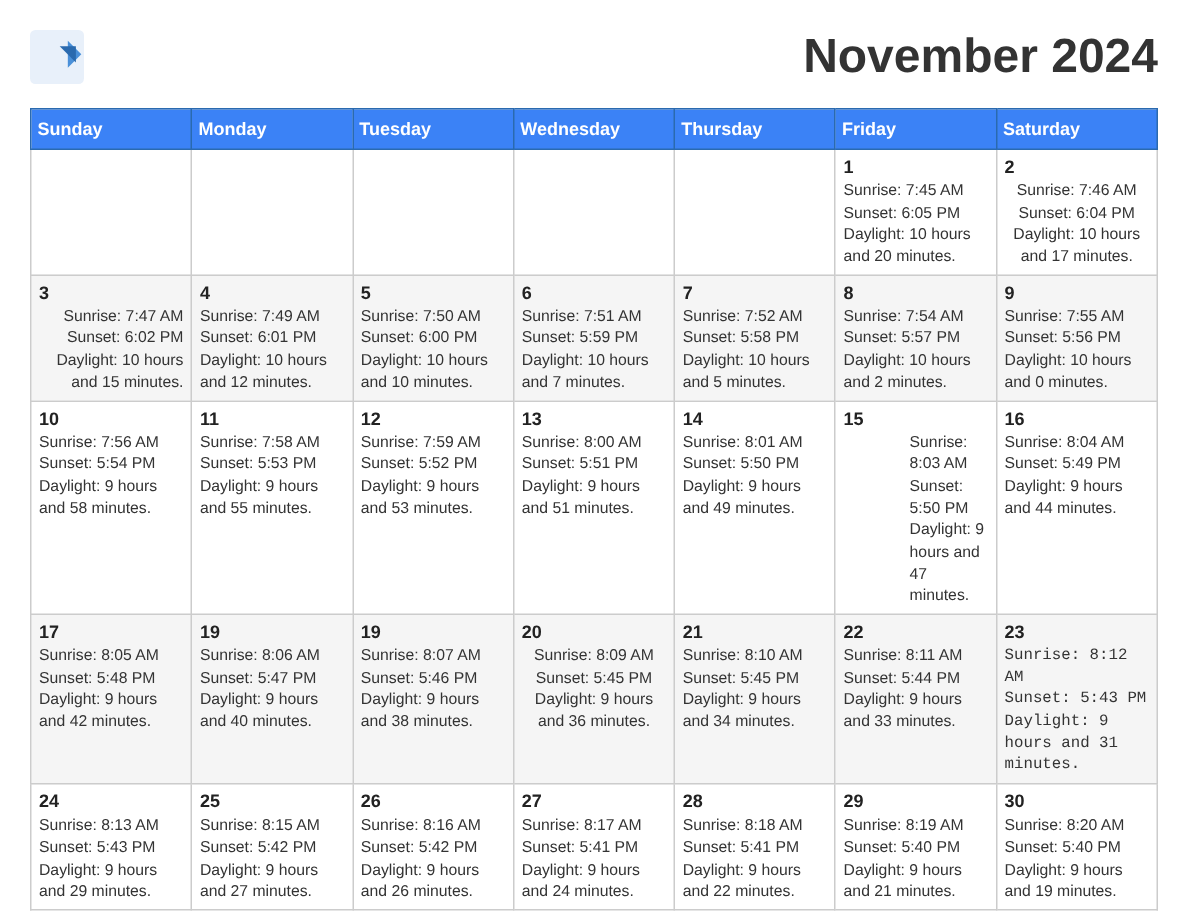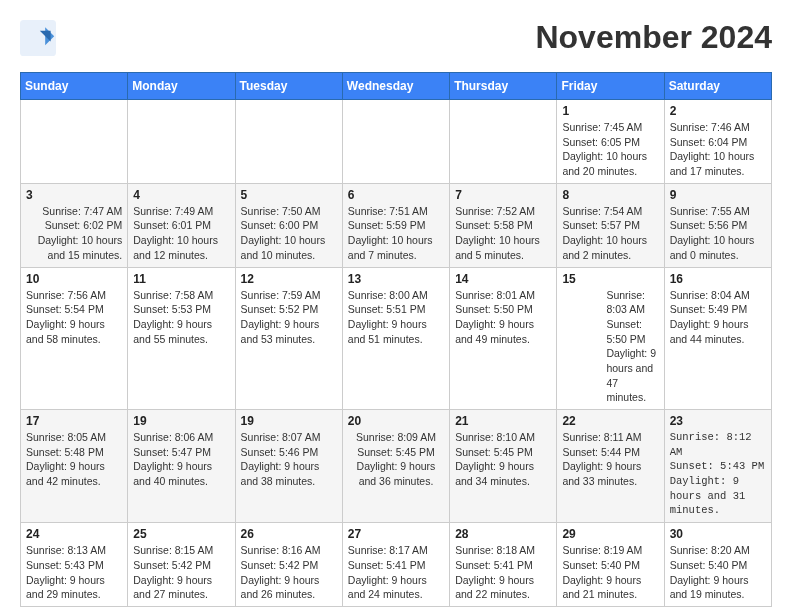--- a/index.html
+++ b/index.html
@@ -124,21 +124,21 @@
         <td class="empty-cell"></td>
         <td class="empty-cell"></td>
         <td>
           <span class="day-num">1</span>
           <div class="day-info" style="white-space: pre-line;">Sunrise: 7:45 AM
 Sunset: 6:05 PM
 Daylight: 10 hours and 20 minutes.</div>
         </td>
         <td>
           <span class="day-num">2</span>
-          <div class="day-info" style="white-space: pre-line;">Sunrise: 7:46 AM
+          <div class="day-info" style="white-space: pre-line; text-align: center;">Sunrise: 7:46 AM
 Sunset: 6:04 PM
 Daylight: 10 hours and 17 minutes.</div>
         </td>
       </tr>
       <tr>
         <td>
           <span class="day-num">3</span>
           <div class="day-info" style="white-space: pre-line; text-align: right;">Sunrise: 7:47 AM
 Sunset: 6:02 PM
 Daylight: 10 hours and 15 minutes.</div>

